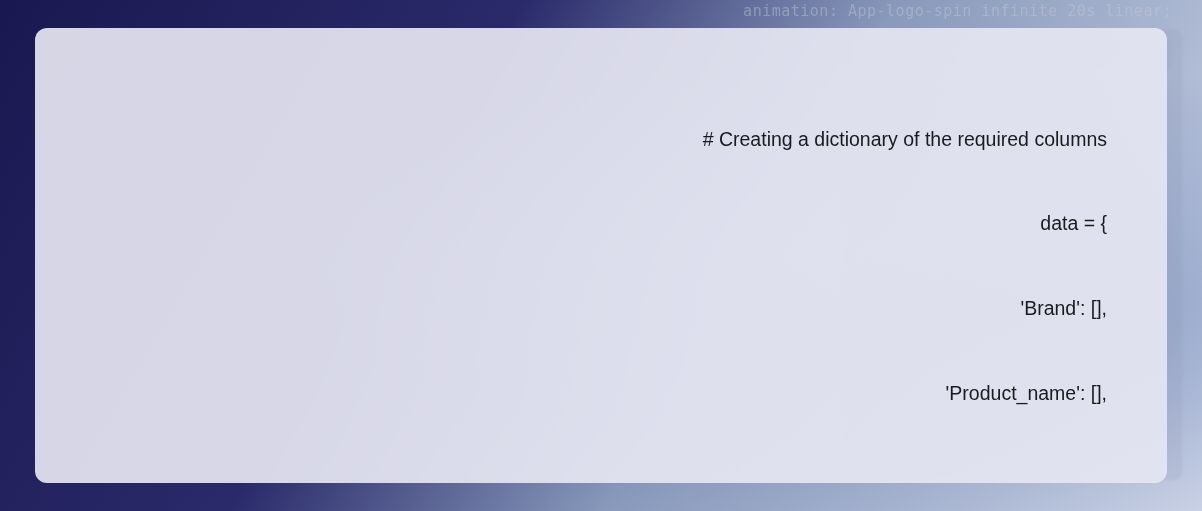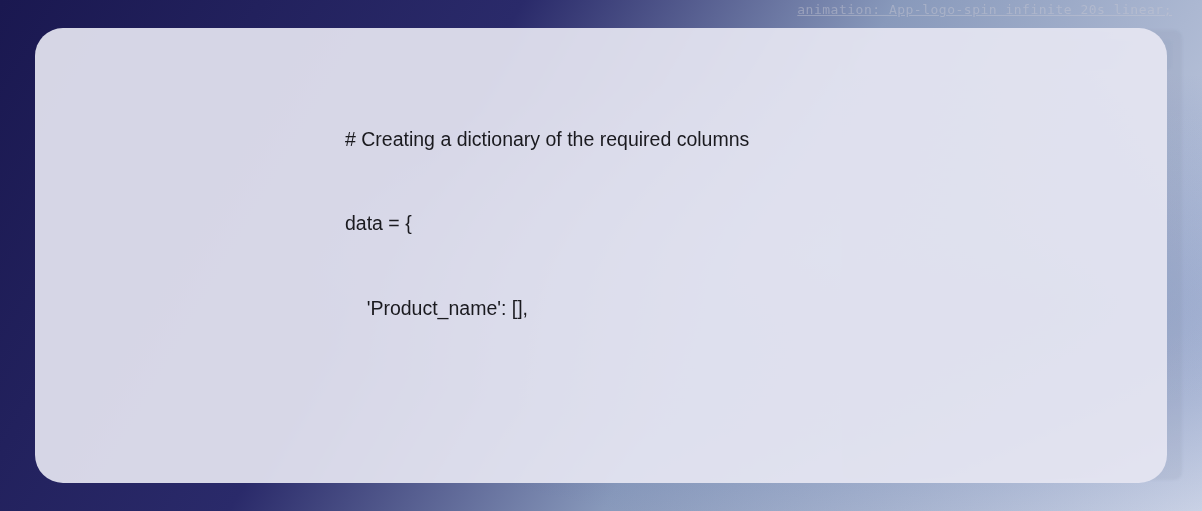--- a/index.html
+++ b/index.html
@@ -16,24 +16,23 @@
     inset: 0;
     background:
       radial-gradient(ellipse at 70% 50%, rgba(200,210,230,0.25) 0%, transparent 50%),
       radial-gradient(ellipse at 85% 60%, rgba(60,90,160,0.35) 0%, transparent 55%);
   }
   .bg-code {
     position: absolute;
     top: 2px;
     right: 30px;
     font-family: monospace;
-    font-size: 13px;
+    font-size: 15px;
     color: rgba(200,200,210,0.45);
     letter-spacing: 0.5px;
-    text-decoration: underline;
   }
   .bg-blur {
     position: absolute;
     top: 30px;
     right: 20px;
     width: 340px;
     height: 450px;
     background: rgba(120,130,160,0.12);
     border-radius: 8px;
     filter: blur(1px);
@@ -45,22 +44,23 @@
     background: rgba(150,160,185,0.15);
     border-radius: 4px;
   }
   .card {
     position: absolute;
     top: 28px;
     left: 35px;
     right: 35px;
     bottom: 28px;
     background: rgba(230, 230, 242, 0.92);
-    border-radius: 28px;
+    border-radius: 12px;
     padding: 40px 60px 40px 310px;
+    text-align: right;
   }
   .code {
     font-family: "Segoe UI", "Helvetica Neue", Arial, sans-serif;
     font-size: 19.5px;
     line-height: 1.45;
     color: #1a1a1f;
     white-space: pre;
     font-weight: 400;
   }
 </style>
@@ -70,20 +70,21 @@
 <div class="bg-overlay"></div>
 <div class="bg-code">animation: App-logo-spin infinite 20s linear;</div>
 <div class="bg-blur">
   <div class="bg-blur-inner"></div>
 </div>
 
 <div class="card">
   <div class="code">
     <div># Creating a dictionary of the required columns</div>
     <div>data = {</div>
+    <div>    'Brand': [],</div>
     <div>    'Product_name': [],</div>
     
     
     
     
     
     
     
     
     

